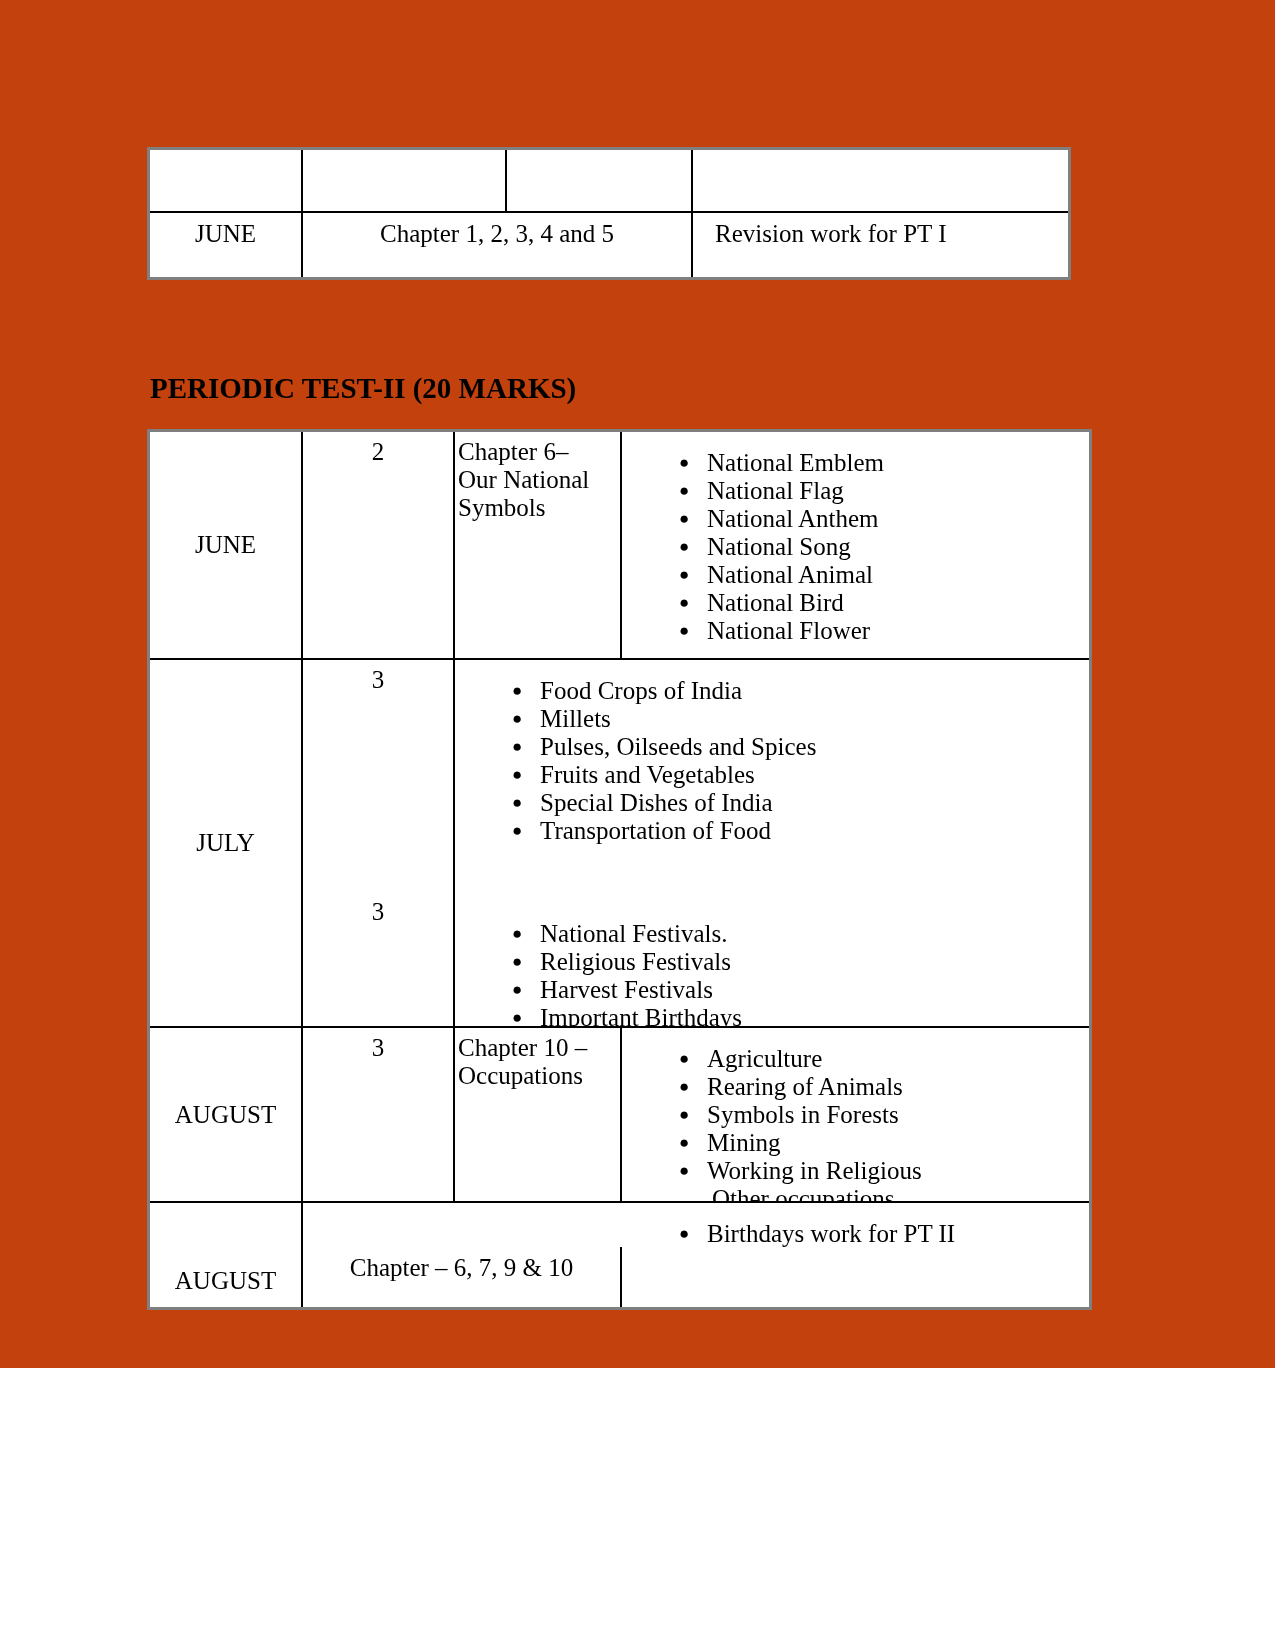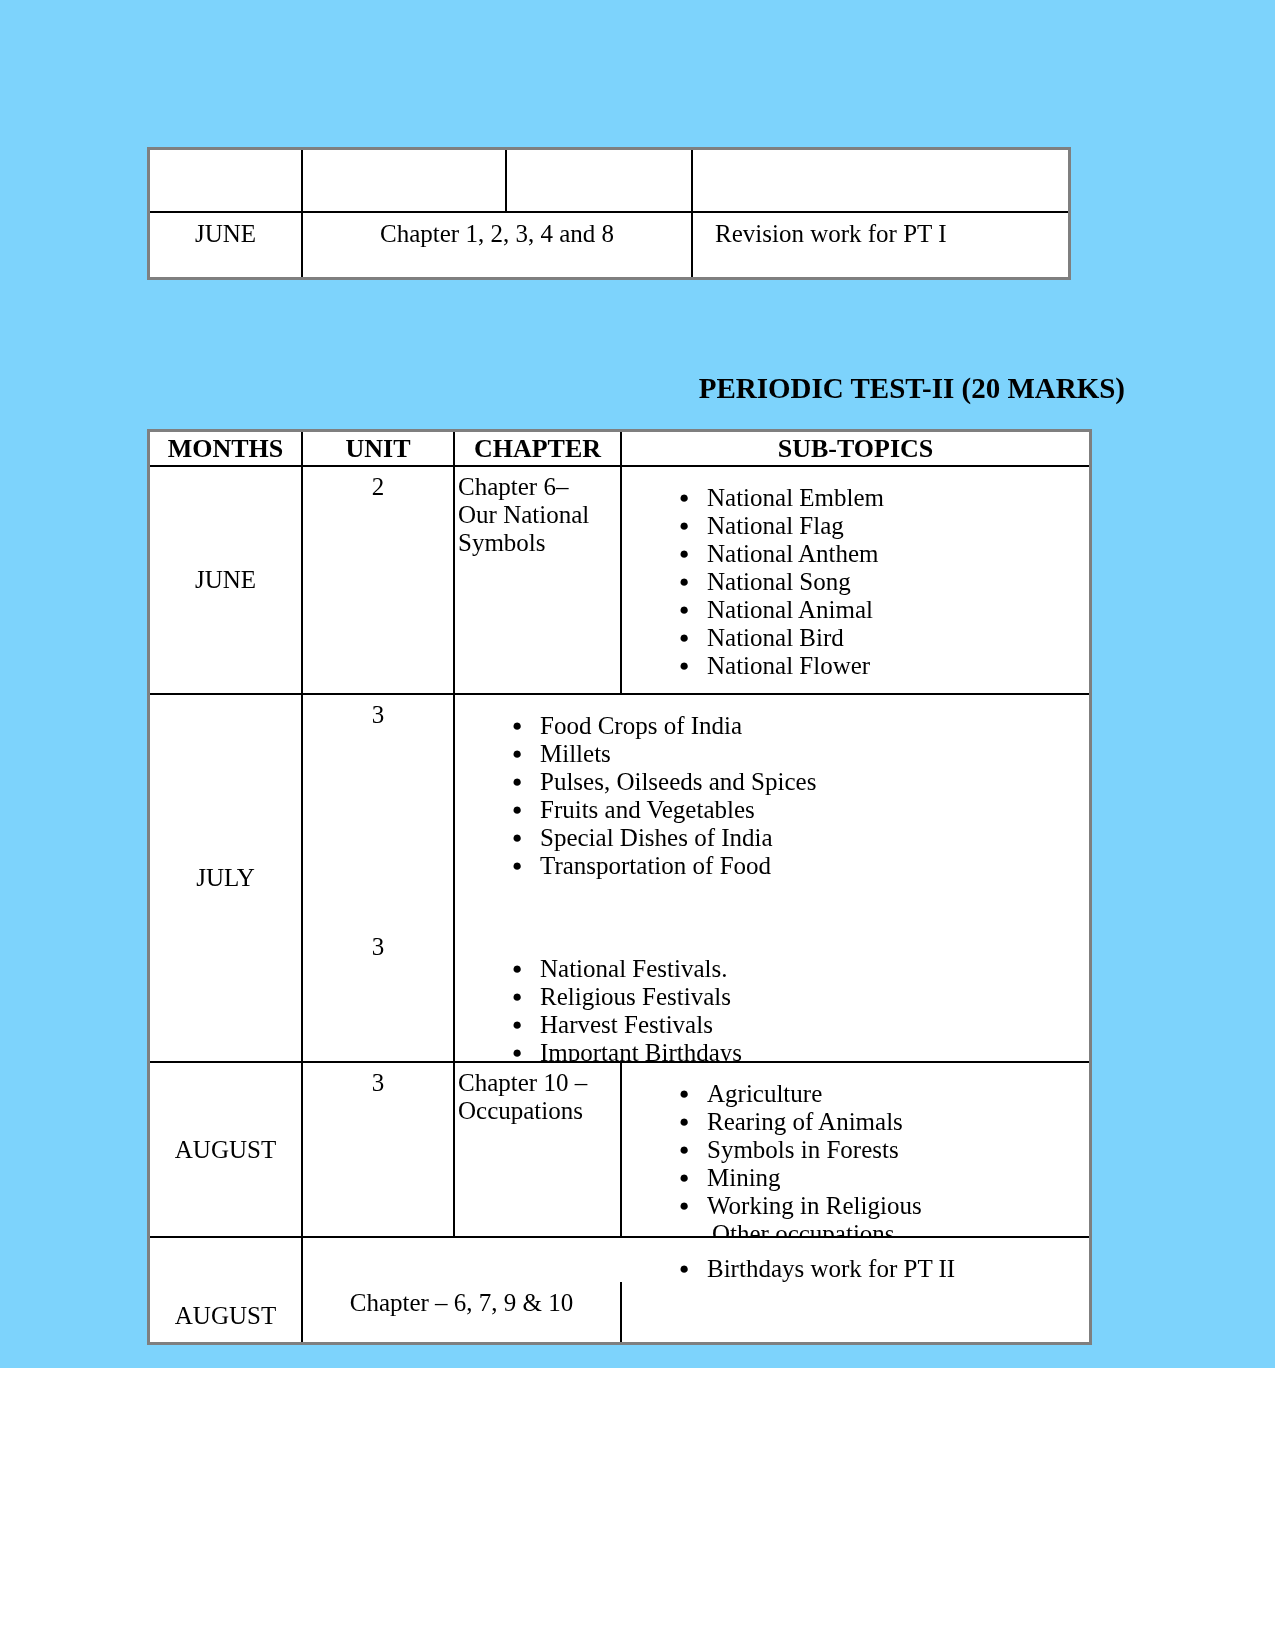--- a/index.html
+++ b/index.html
@@ -1,19 +1,19 @@
 <!DOCTYPE html>
 <html><head>
 <meta charset="utf-8">
 <style>
   html,body{margin:0;padding:0;background:#ffffff;}
   .page{
     position:relative;
     width:1275px;height:1368px;
-    background:#7dd3fc;
+    background:#c2410c;
     color:#000;
     font-family:"Liberation Serif", serif;
     font-size:25px;
     overflow:hidden;
   }
   *{box-sizing:border-box;}
 
   
   .tbl{
     position:absolute;
@@ -33,21 +33,21 @@
   .tc2{width:204px;}
   .tc3{width:186px;}
   .tc4{width:375px;}
   .tmerged{width:390px;text-align:center;padding-top:7px;}
   .tmonth{width:153px;text-align:center;padding-top:7px;}
   .twork{width:375px;padding:7px 0 0 22px;}
 
   
   .title{
     position:absolute;left:150px;top:372px;width:975px;
-    text-align:right;font-weight:bold;font-size:29px;line-height:32px;
+    text-align:left;font-weight:bold;font-size:29px;line-height:32px;
   }
 
   
   .mtable{left:147px;top:429px;width:945px;}
   .mrow-h{height:35px;}
   .mrow-june{height:228px;}
   .mrow-july{height:368px;}
   .mrow-aug1{height:175px;}
   .mrow-aug2{height:104px;}
 
@@ -93,35 +93,29 @@
 
   <div class="tbl ttable">
     <div class="trow r">
       <div class="cell tc1"></div>
       <div class="cell tc2"></div>
       <div class="cell tc3"></div>
       <div class="cell tc4 lastcol"></div>
     </div>
     <div class="trow r2 last">
       <div class="cell tmonth">JUNE</div>
-      <div class="cell tmerged">Chapter 1, 2, 3, 4 and 8</div>
+      <div class="cell tmerged">Chapter 1, 2, 3, 4 and 5</div>
       <div class="cell twork lastcol">Revision work for PT I</div>
     </div>
   </div>
 
   <div class="title">PERIODIC TEST-II (20 MARKS)</div>
 
   <div class="tbl mtable">
 
-    <div class="trow mrow-h">
-      <div class="cell mc-month hcell">MONTHS</div>
-      <div class="cell mc-unit hcell">UNIT</div>
-      <div class="cell mc-chapter hcell">CHAPTER</div>
-      <div class="cell mc-sub hcell lastcol">SUB-TOPICS</div>
-    </div>
 
     <div class="trow mrow-june">
       <div class="cell mc-month month-cell">JUNE</div>
       <div class="cell mc-unit unit-cell">2</div>
       <div class="cell mc-chapter chapter-cell">Chapter 6–
 Our National
 Symbols</div>
       <div class="cell mc-sub sub-cell lastcol">
         <ul class="bullets">
           <li>National Emblem</li>

